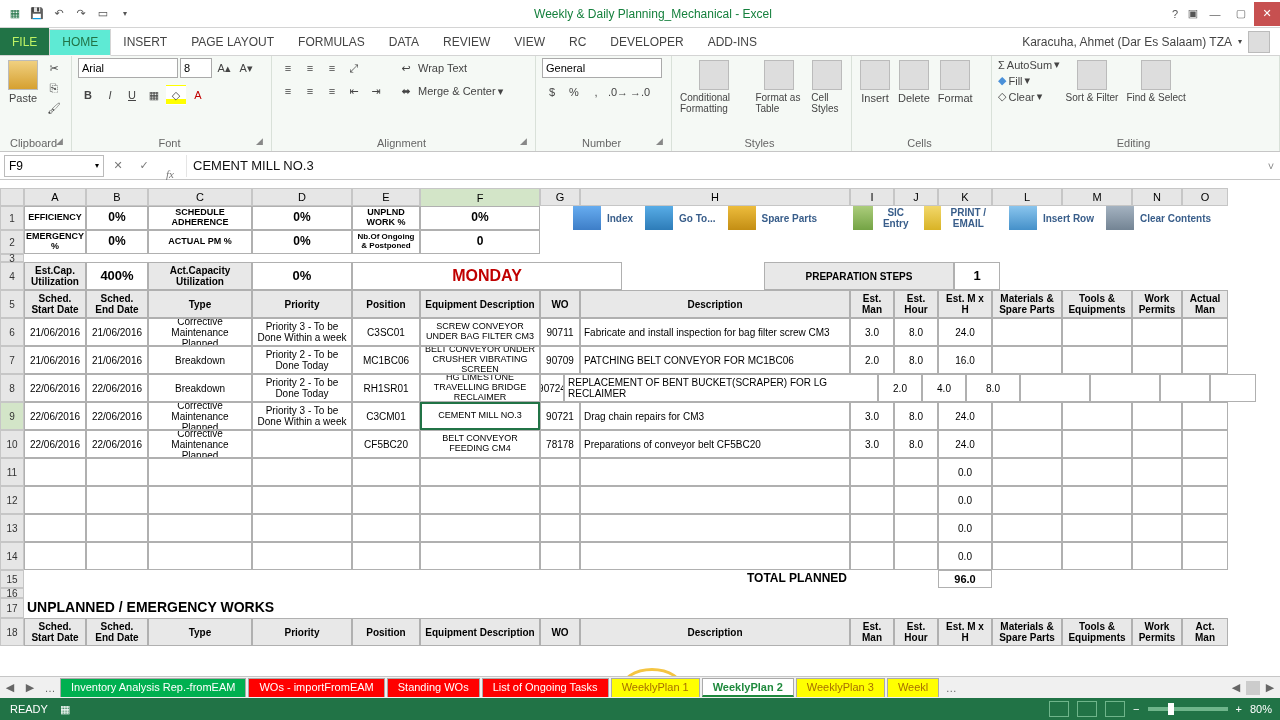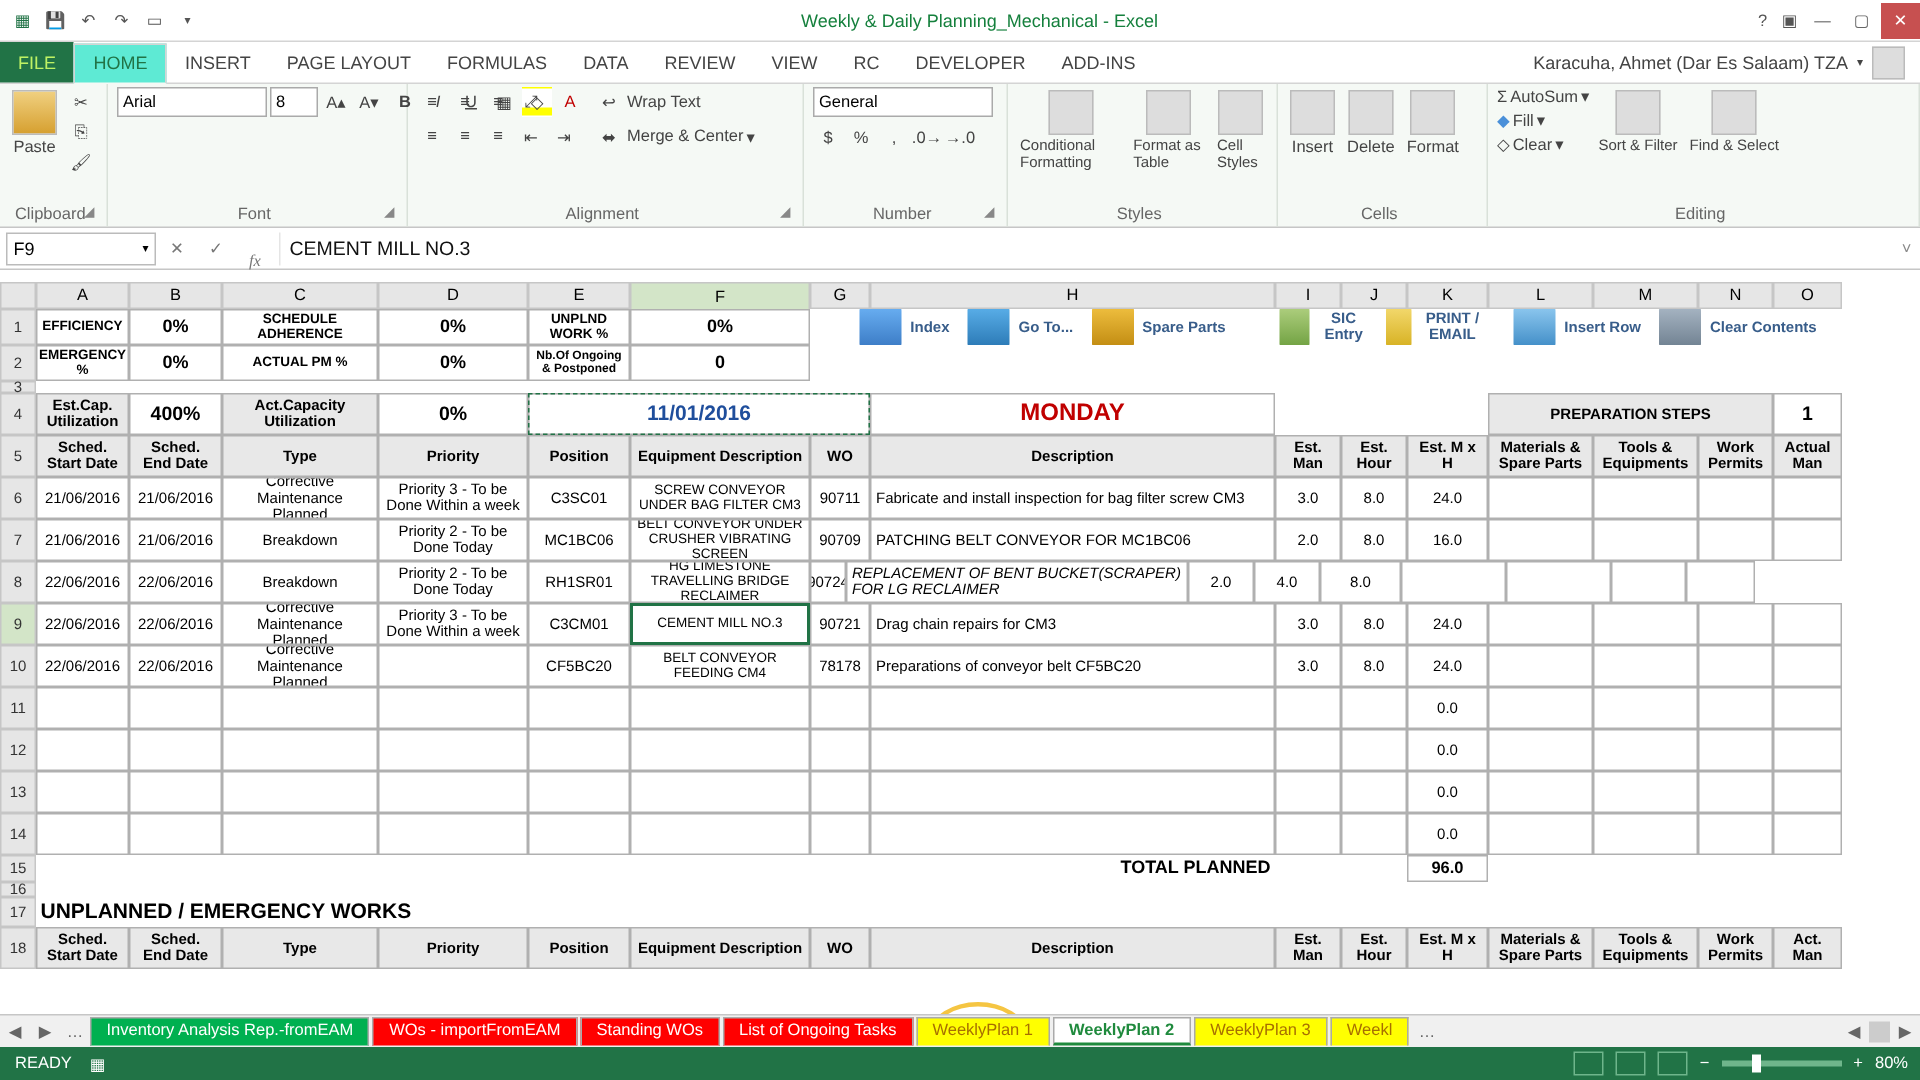--- a/index.html
+++ b/index.html
@@ -140,21 +140,21 @@
       <div>
         <div class="mini-b">✂</div>
         <div class="mini-b">⎘</div>
         <div class="mini-b">🖌</div>
       </div>
     </div>
     <div class="rgroup-label">Clipboard</div>
     <div class="dlg-launch">◢</div>
   </div>
   <div class="rgroup" style="width:200px;">
-    <div class="rgroup-body" style="flex-direction:row;">
+    <div class="rgroup-body" style="flex-direction:column;">
       <div class="mini-row">
         <input class="sel" style="width: 100px;" value="Arial">
         <input class="sel" style="width: 32px;" value="8">
         <span class="mini-b">A▴</span>
         <span class="mini-b">A▾</span>
       </div>
       <div class="mini-row">
         <span class="mini-b">
             <b>B</b>
           </span>
@@ -358,21 +358,20 @@
       <div class="rownum">3</div>
       <div class="cell" style="width:1204px;border:none;"></div>
     </div>
 
   <div class="row" style="height:28px;">
     <div class="rownum">4</div>
     <div class="cell hdr" style="width:62px;">Est.Cap. Utilization</div>
     <div class="cell bold" style="width:62px;font-size:13px;">400%</div>
     <div class="cell hdr" style="width:104px;">Act.Capacity Utilization</div>
     <div class="cell bold" style="width:100px;font-size:13px;">0%</div>
-    <div class="cell bold sel-hdr" style="width:228px;font-size:14px;color:#1f4e9c;">11/01/2016</div>
     <div class="cell bold" style="width:270px;font-size:16px;color:#c00000;">MONDAY</div>
     <div class="cell" style="width:142px;border:none;"></div>
     <div class="cell hdr" style="width:190px;">PREPARATION STEPS</div>
     <div class="cell bold" style="width:46px;font-size:13px;">1</div>
   </div>
 
   <div class="row" style="height:28px;">
     <div class="rownum">5</div>
     <div class="cell hdr" style="width:62px;">Sched. Start Date</div>
     <div class="cell hdr" style="width:62px;">Sched. End Date</div>
@@ -430,21 +429,21 @@
    </div>
       <div class="row" style="height:28px;">
      <div class="rownum" style="">8</div>
      <div class="cell" style="width:62px;">22/06/2016</div>
      <div class="cell" style="width:62px;">22/06/2016</div>
      <div class="cell" style="width:104px;">Breakdown</div>
      <div class="cell" style="width:100px;">Priority 2 - To be Done Today</div>
      <div class="cell" style="width:68px;">RH1SR01</div>
      <div class="cell" style="width:120px;font-size:9px;">HG LIMESTONE TRAVELLING BRIDGE RECLAIMER</div>
      <div class="cell" style="width:24px;">90724</div>
-     <div class="cell lalign" style="width:228px;font-style:italic;">REPLACEMENT OF BENT BUCKET(SCRAPER) FOR LG RECLAIMER</div>
+     <div class="cell lalign" style="width:314px;">REPLACEMENT OF BENT BUCKET(SCRAPER) FOR LG RECLAIMER</div>
      <div class="cell" style="width:44px;">2.0</div>
      <div class="cell" style="width:44px;">4.0</div>
      <div class="cell" style="width:54px;">8.0</div>
      <div class="cell" style="width:70px;"></div>
      <div class="cell" style="width:70px;"></div>
      <div class="cell" style="width:50px;"></div>
      <div class="cell" style="width:46px;"></div>
    </div>
       <div class="row" style="height:28px;">
      <div class="rownum" style="background:#d3e5c8;">9</div>

